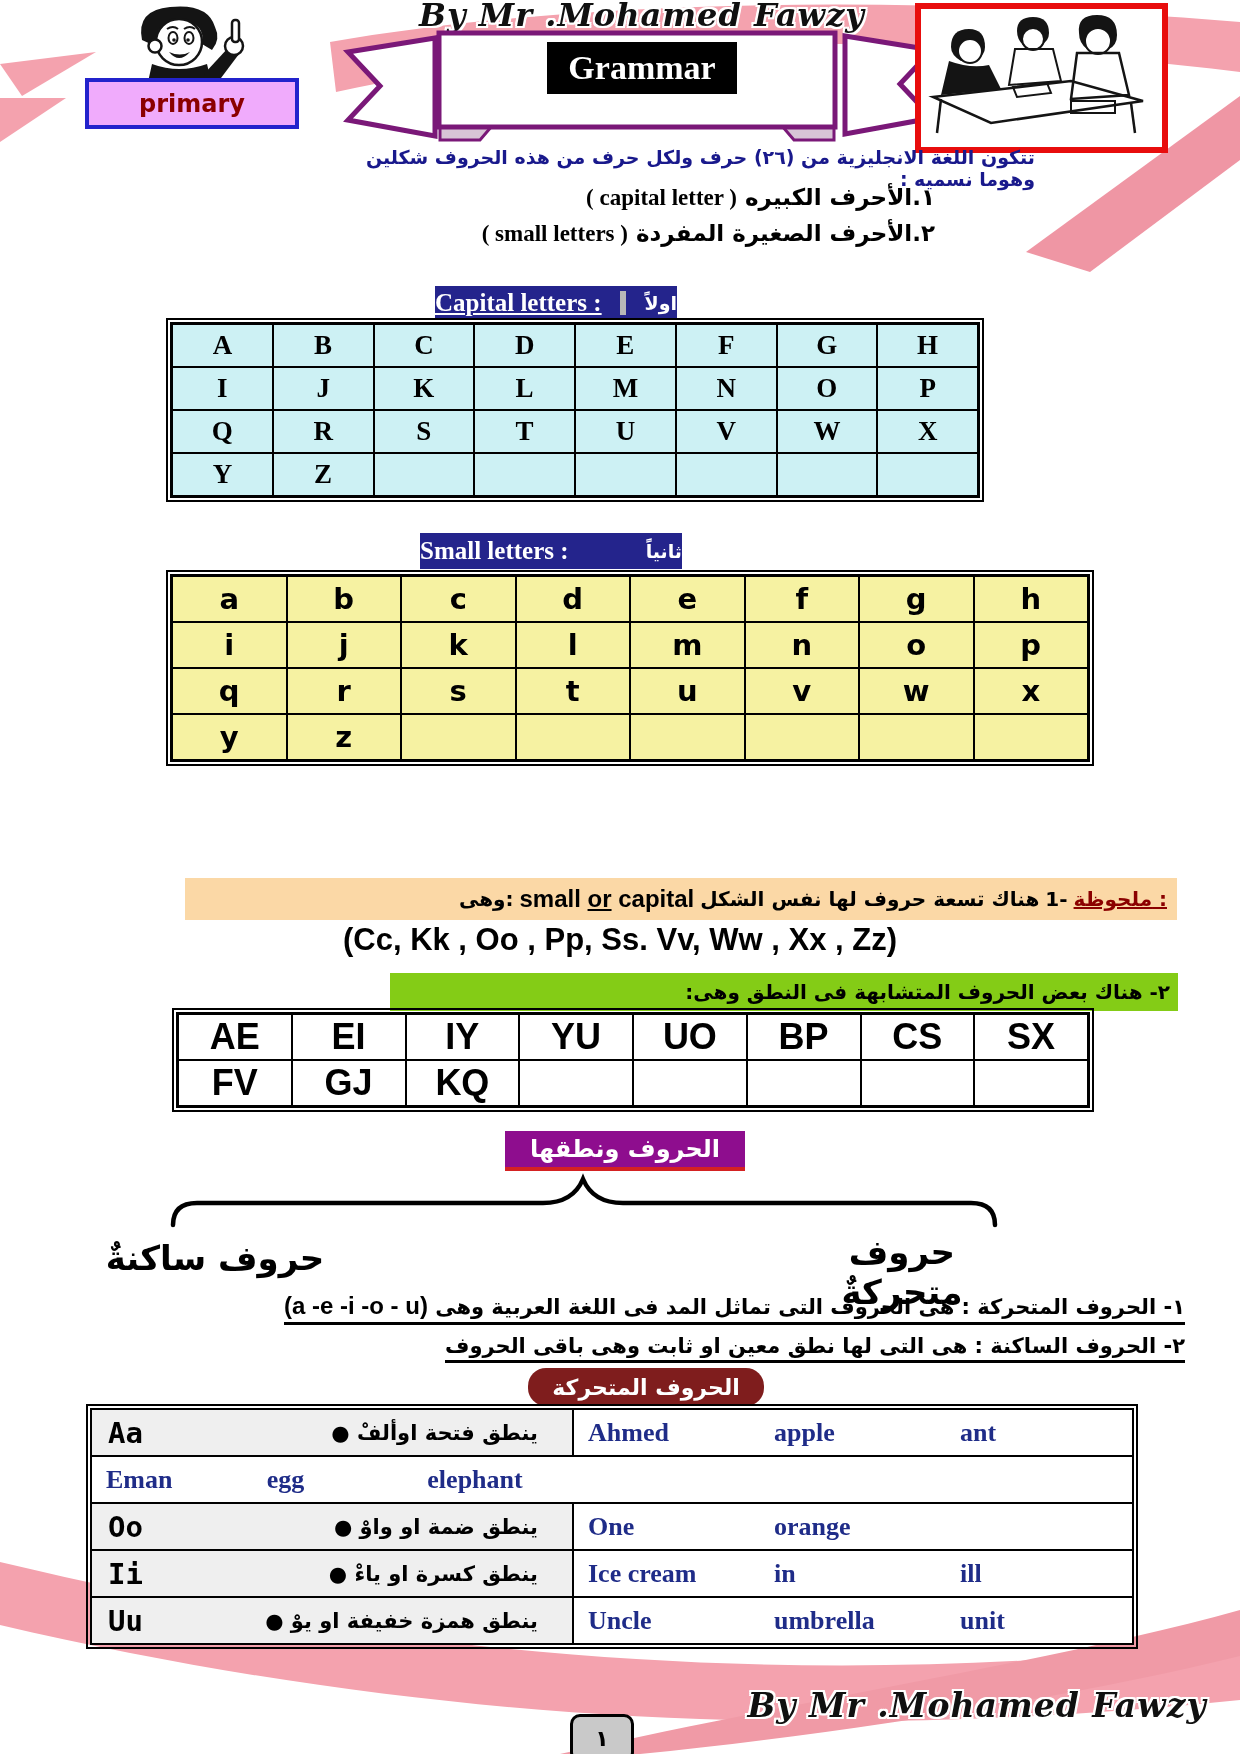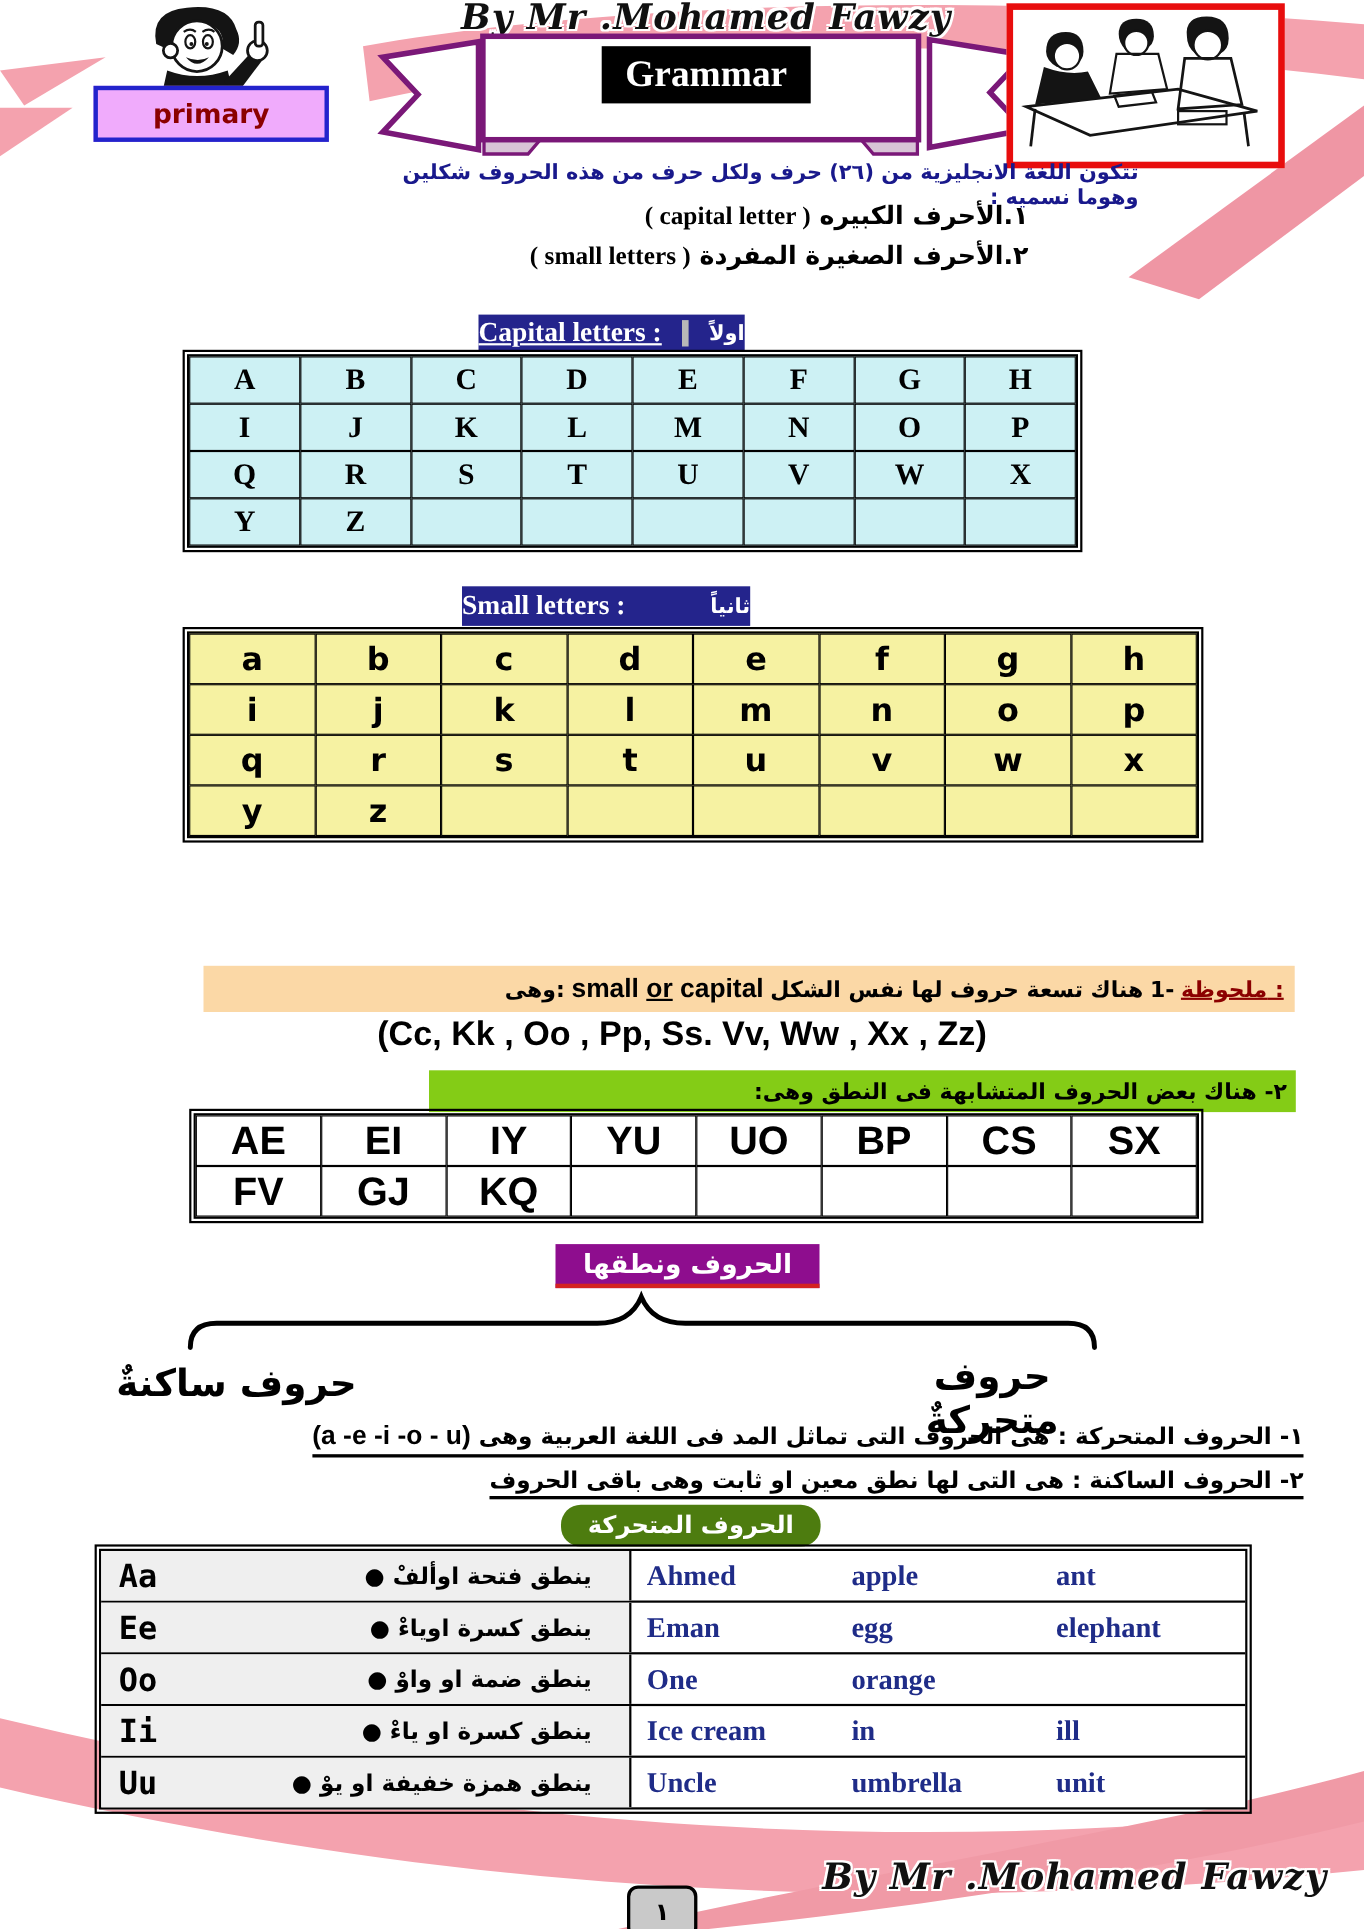--- a/index.html
+++ b/index.html
@@ -61,21 +61,21 @@
   .purple-head{left:505px;top:1131px;width:240px;height:40px;background:#8e0d8e;color:#fff;
     display:flex;align-items:center;justify-content:center;font-weight:bold;font-size:24px;
     border-bottom:4px solid #d42222;box-sizing:border-box;}
   .callig{font-weight:bold;font-size:34px;color:#000;font-family:"DejaVu Sans",sans-serif;}
   .callig-right{left:792px;top:1232px;width:220px;text-align:center;}
   .callig-left{left:90px;top:1238px;width:250px;text-align:center;}
   .defs{right:55px;top:1292px;width:1140px;text-align:right;font-weight:bold;font-size:21px;color:#000;}
   .defs .u{display:inline-block;border-bottom:3px solid #000;padding-bottom:2px;}
   .defs .en{direction:ltr;unicode-bidi:embed;font-family:"Liberation Sans",sans-serif;font-size:24px;}
   .defs .line2{margin-top:9px;}
-  .blue-label{left:510px;top:1368px;width:236px;height:38px;background:#4d7c0f;color:#fff;
+  .blue-label{left:528px;top:1368px;width:236px;height:38px;background:#7f1d1d;color:#fff;
     display:flex;align-items:center;justify-content:center;font-weight:bold;font-size:22px;border-radius:18px;}
 
   
   .vtable{left:90px;top:1408px;width:1040px;border:2px solid #000;outline:2px solid #000;outline-offset:2px;background:#fff;}
   .vrow{display:grid;grid-template-columns:482px 1fr;border-bottom:2px solid #000;height:45px;}
   .vrow:last-child{border-bottom:none;}
   .vleft{background:#efefef;border-right:2px solid #000;display:flex;align-items:center;}
   .vletters{font-family:"DejaVu Sans Mono",monospace;font-weight:bold;font-size:29px;margin-left:16px;}
   .varabic{flex:1;direction:rtl;text-align:right;padding-right:34px;font-weight:bold;font-size:21px;}
   .vright{display:grid;grid-template-columns:1fr 1fr 1fr;align-items:center;}
@@ -287,24 +287,20 @@
           <span class="vletters">Aa</span>
           <span class="varabic">ينطق فتحة اوألفْ ●</span>
         </div>
         <div class="vright">
           <span class="vword">Ahmed</span>
           <span class="vword">apple</span>
           <span class="vword">ant</span>
         </div>
       </div>
       <div class="vrow">
-        <div class="vleft">
-          <span class="vletters">Ee</span>
-          <span class="varabic">ينطق كسرة اوياءْ ●</span>
-        </div>
         <div class="vright">
           <span class="vword">Eman</span>
           <span class="vword">egg</span>
           <span class="vword">elephant</span>
         </div>
       </div>
       <div class="vrow">
         <div class="vleft">
           <span class="vletters">Oo</span>
           <span class="varabic">ينطق ضمة او واوْ ●</span>

